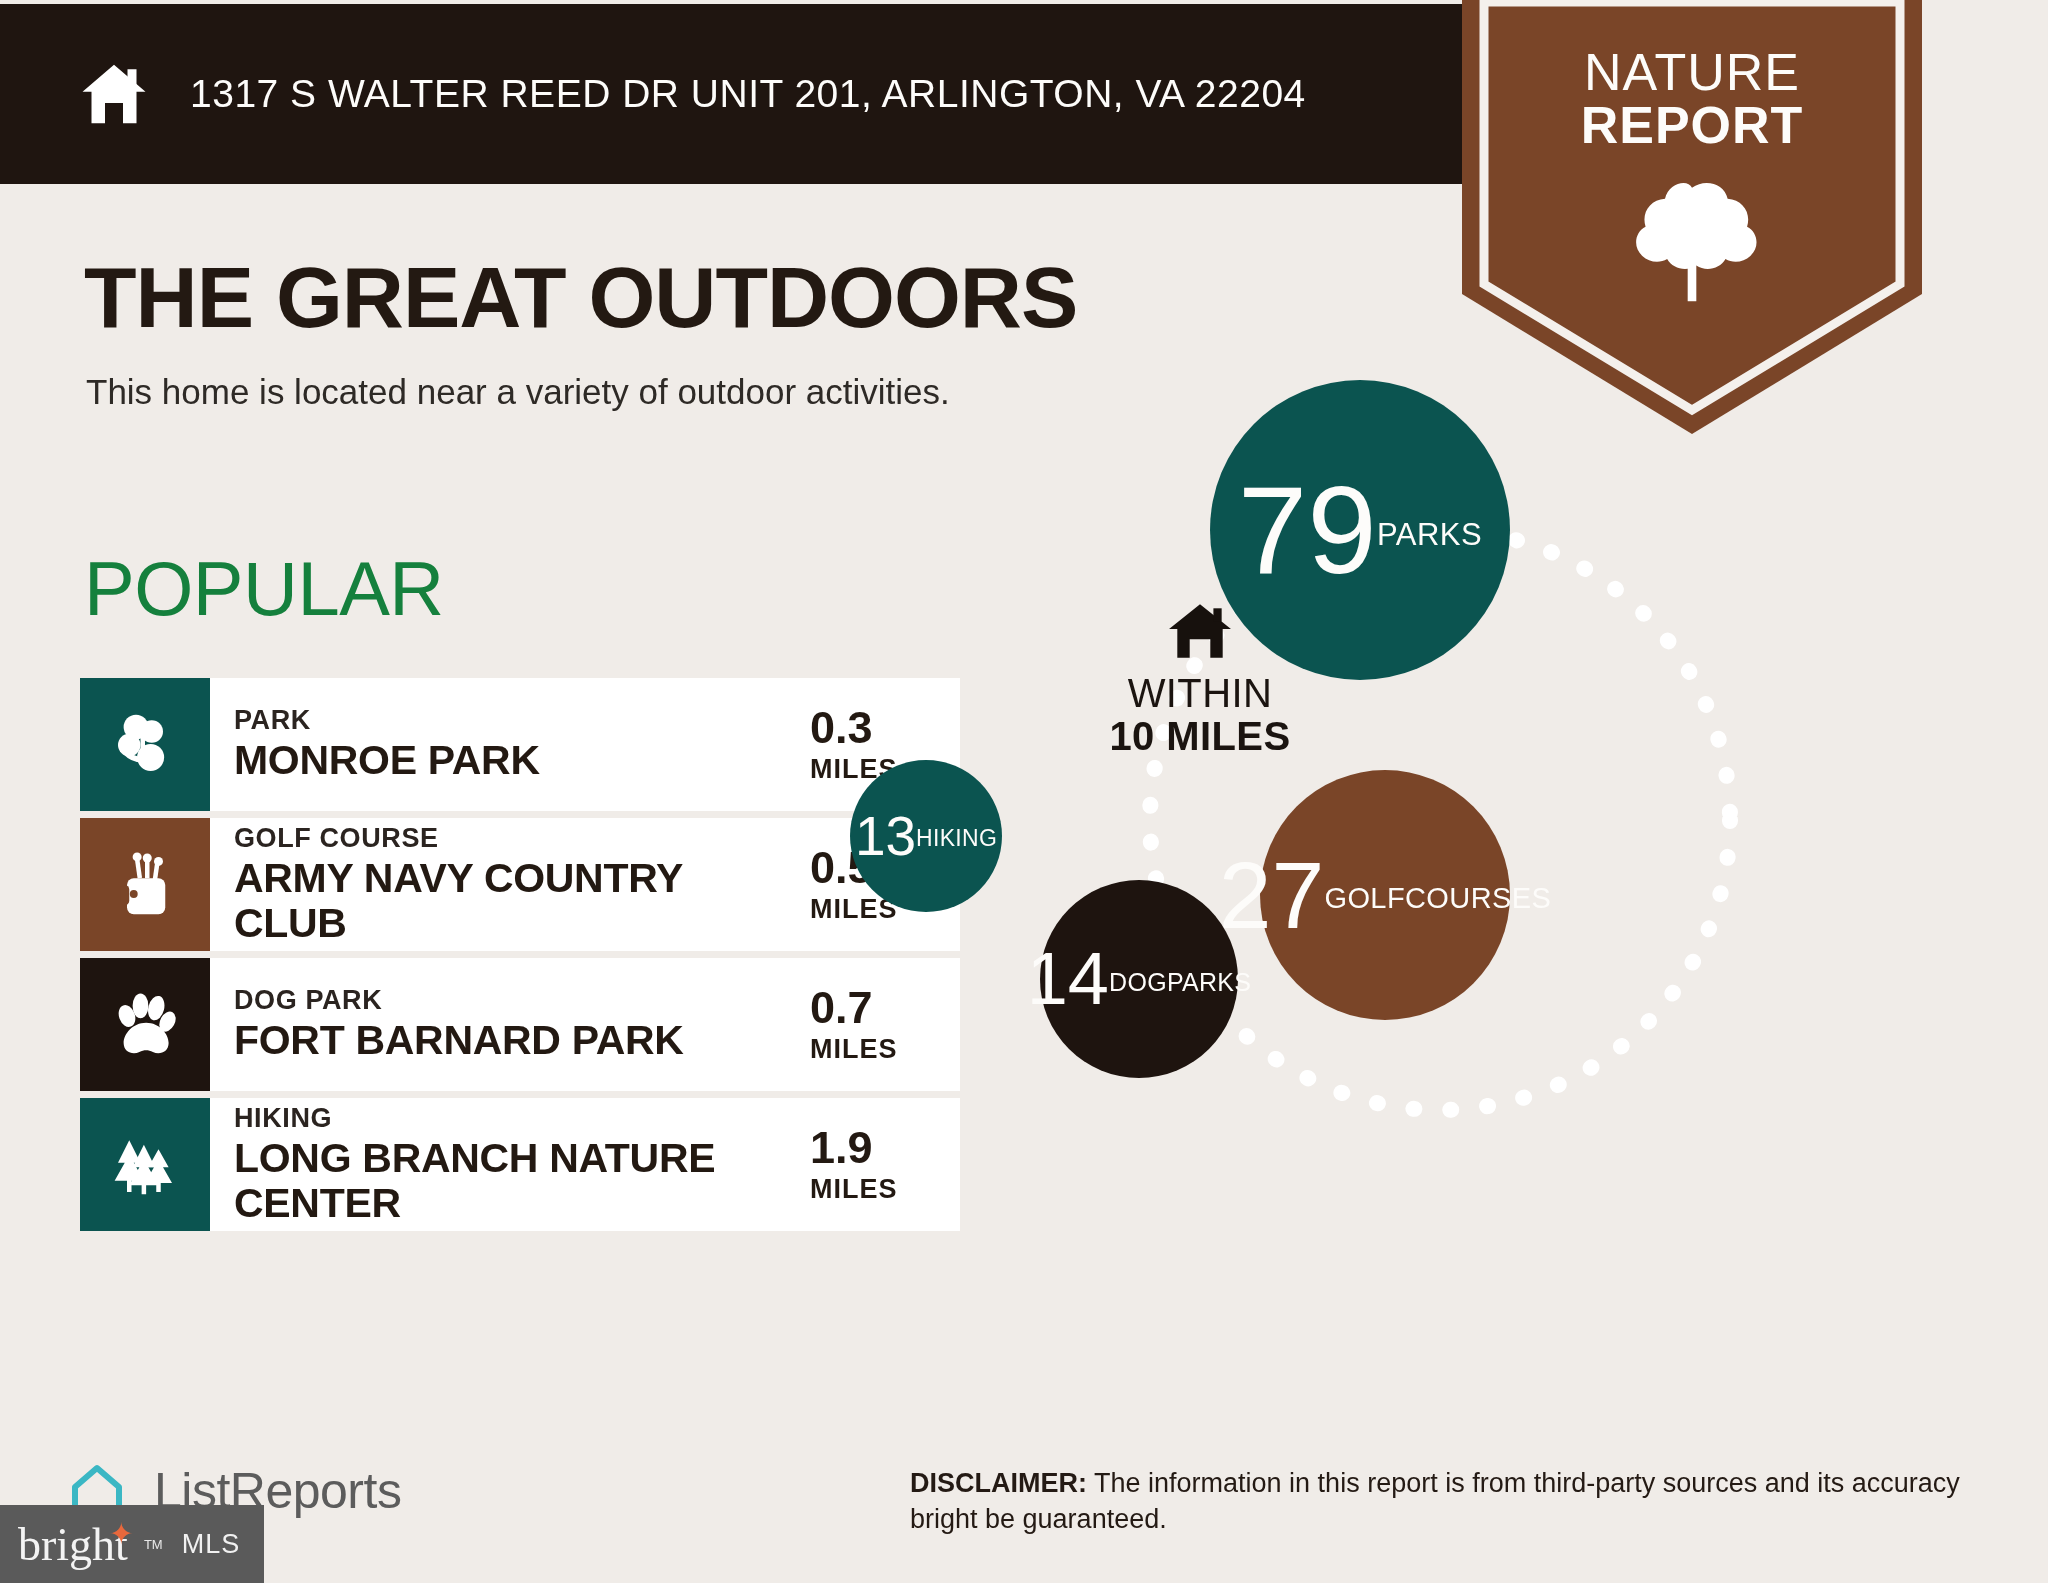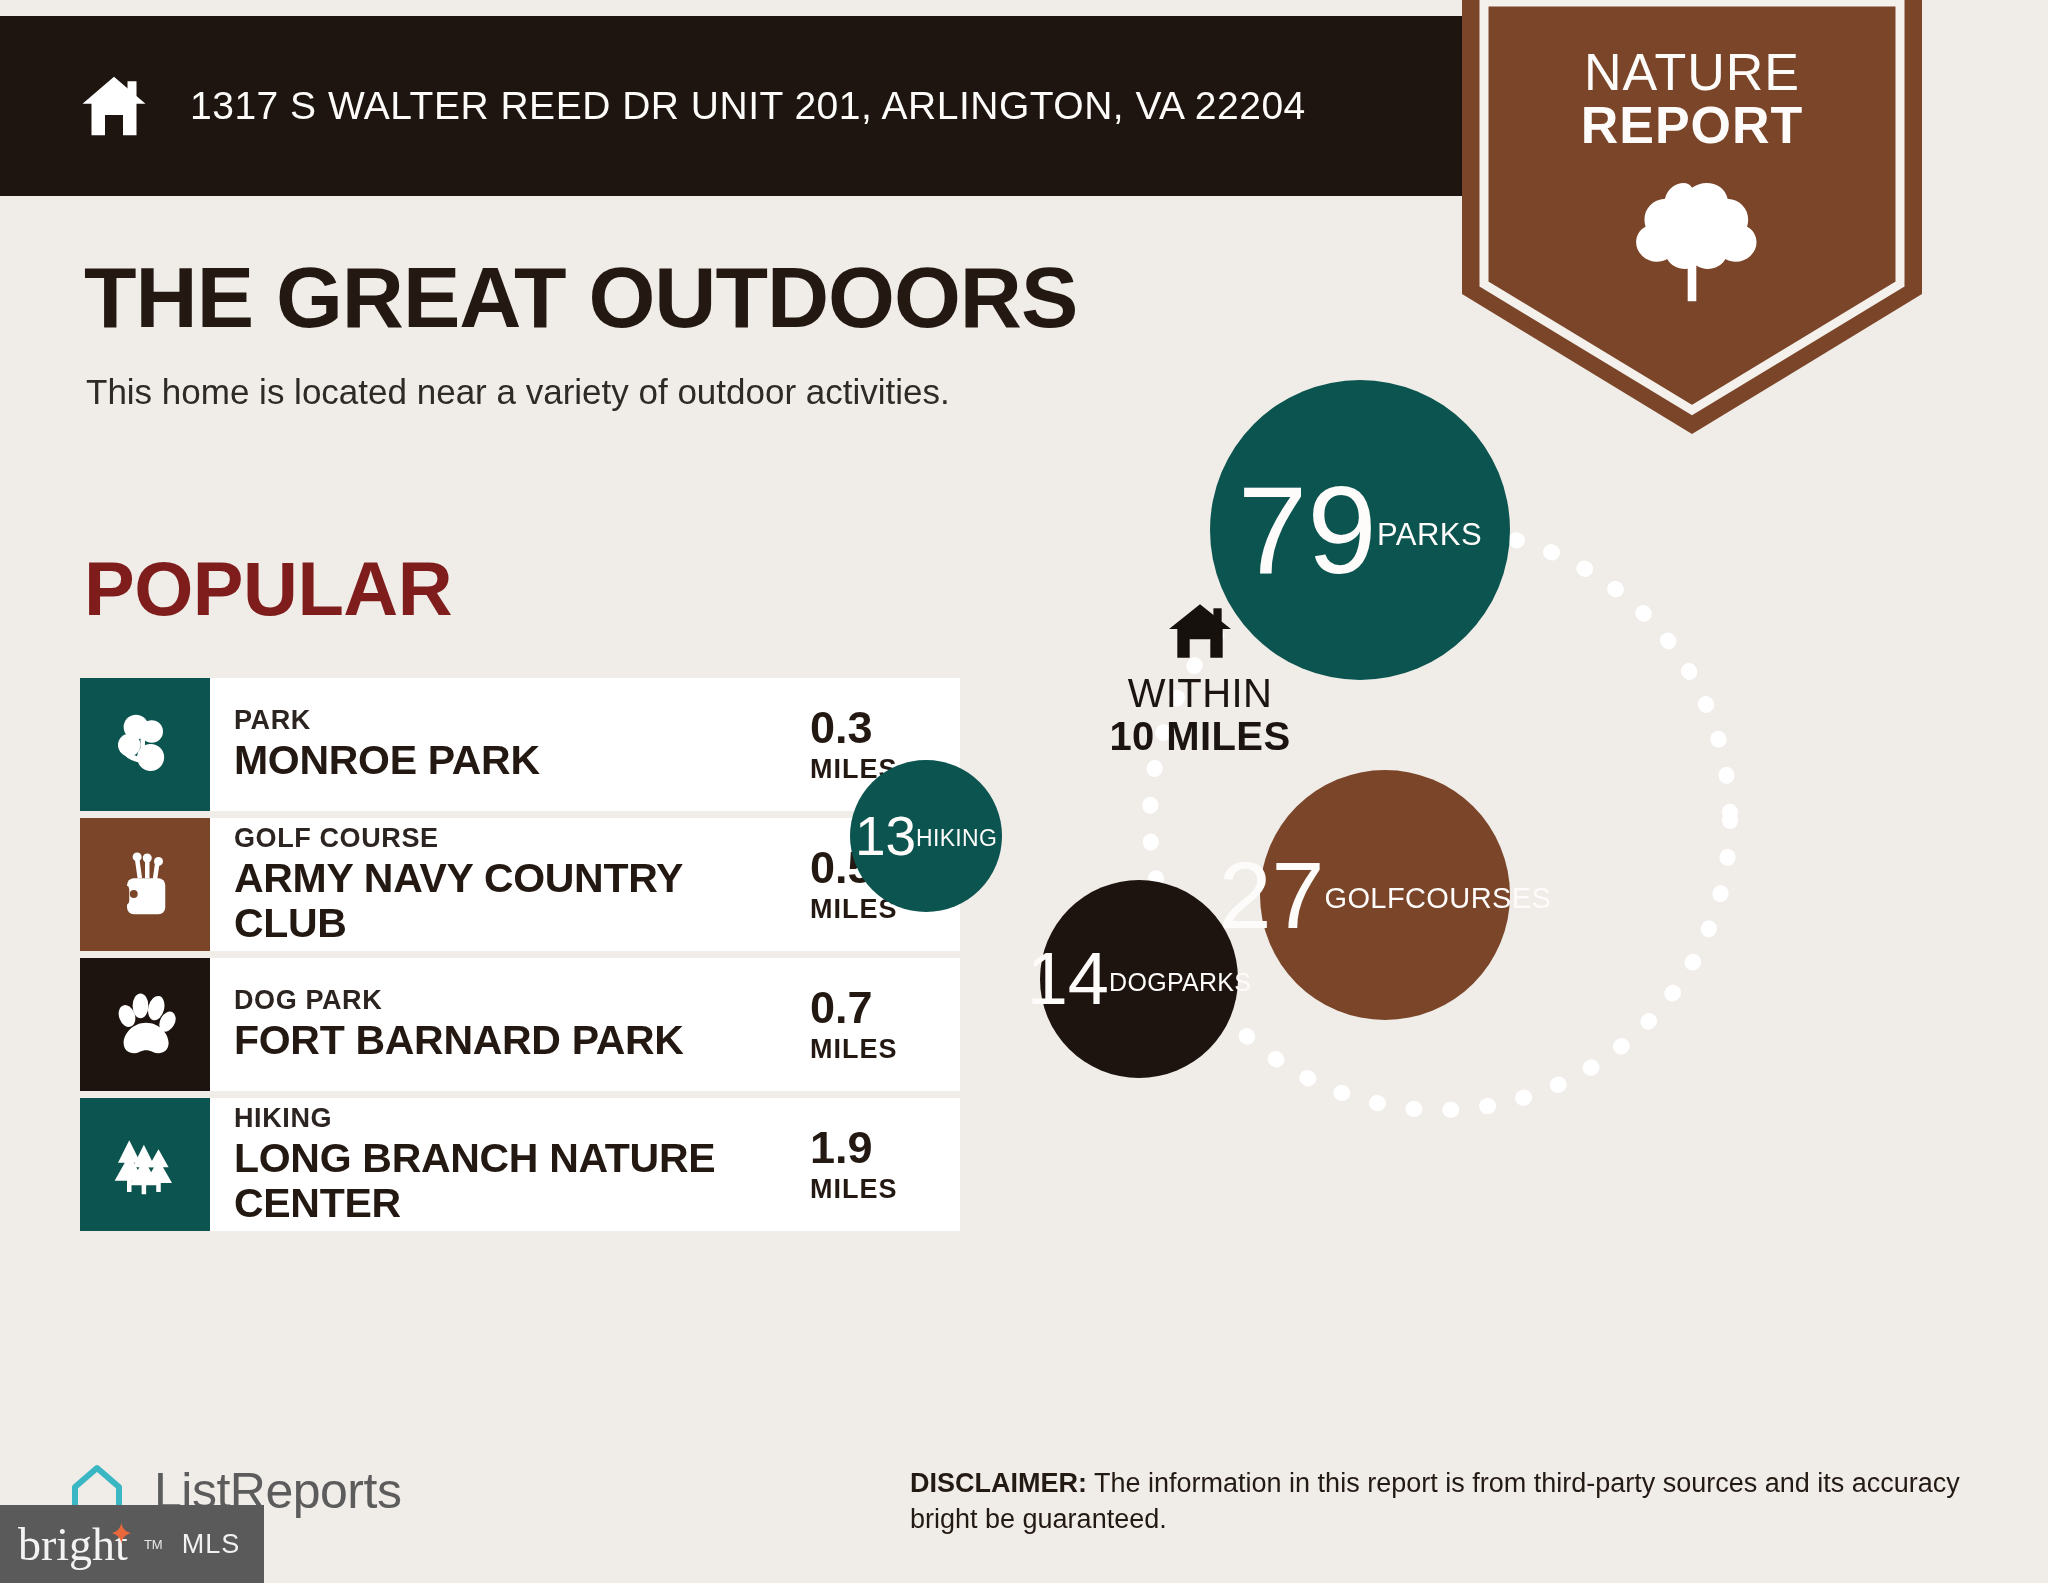--- a/index.html
+++ b/index.html
@@ -6,21 +6,21 @@
   html, body {
     width: 2048px; height: 1583px;
     background: #f0ece8;
     font-family: "Liberation Sans", sans-serif;
     overflow: hidden;
   }
   .page { position: relative; width: 2048px; height: 1583px; background: #f0ece8; }
 
   
   .header {
-    position: absolute; left: 0; top: 16px;
+    position: absolute; left: 0; top: 4px;
     width: 1464px; height: 180px;
     background: #1f1510;
     display: flex; align-items: center;
     padding-left: 78px;
   }
   .header-home-icon { width: 72px; height: 72px; flex: 0 0 auto; }
   .header-address {
     margin-left: 40px;
     color: #fdfcfa;
     font-size: 39px;
@@ -48,21 +48,21 @@
     position: absolute; left: 84px; top: 248px;
     font-size: 86px; font-weight: 700; color: #231912;
     letter-spacing: -1px;
   }
   .subtitle {
     position: absolute; left: 86px; top: 372px;
     font-size: 35px; color: #2e2a26; font-weight: 400;
   }
   .section-title {
     position: absolute; left: 84px; top: 545px;
-    font-size: 76px; font-weight: 700; color: #7f1d1d;
+    font-size: 76px; font-weight: 400; color: #15803d;
     letter-spacing: -0.5px;
   }
 
   
   .list { position: absolute; left: 80px; top: 678px; width: 880px; }
   .row {
     position: relative; display: flex; align-items: stretch;
     height: 133px; margin-bottom: 7px; overflow: hidden;
     background: #ffffff;
   }

